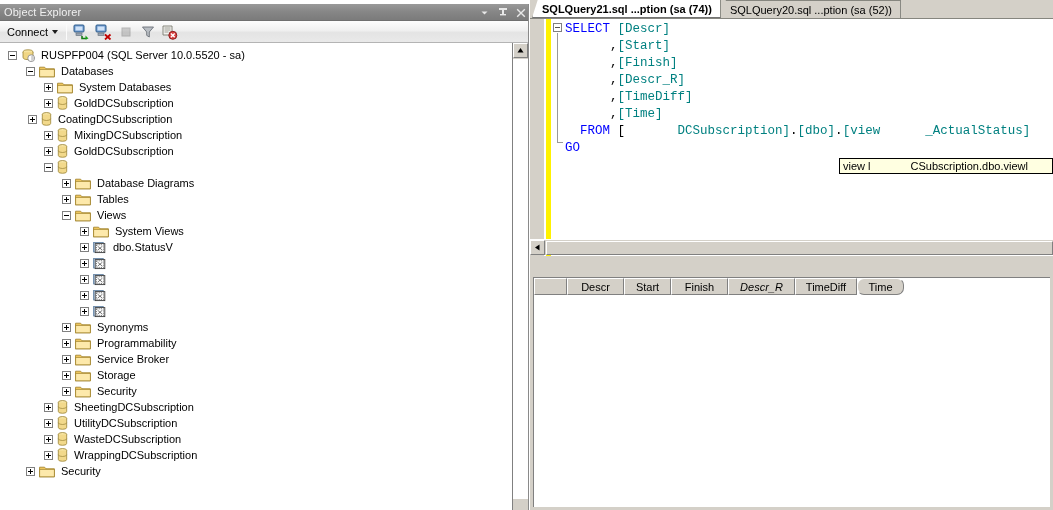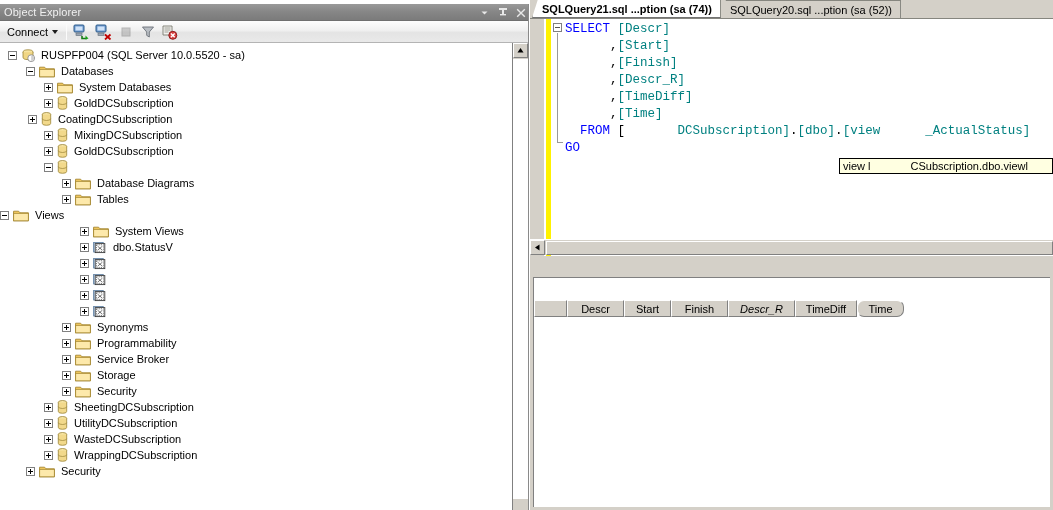--- a/index.html
+++ b/index.html
@@ -274,21 +274,20 @@
     height: 17px;
     background: #d4d0c8;
     border: 1px solid #ffffff;
     border-right-color: #808080;
     border-bottom-color: #808080;
     display: flex; align-items: center; justify-content: center;
     font-size: 11px;
     padding: 0 5px;
     cursor: default;
     flex: 0 0 auto;
-    margin-top: 22px;
   }
   .gh.corner { width: 33px; padding: 0; }
 </style>
 </head>
 <body>
 
 <div id="app">
 
   <div id="oe-pane">
 
@@ -440,21 +439,21 @@
           <span class="node-label" style="white-space: pre;">Database Diagrams</span>
         </div>
         <div class="node" style="padding-left: 62px;">
           <span class="twisty plus"></span>
           <span class="ico ico-folder"><svg width="16" height="13" viewBox="0 0 16 13">
               <path d="M0.6 2.2 h5 l1.4 1.6 h8.4 v8 h-15.2 z" fill="#f6cc62" stroke="#9a7b22" stroke-width="0.8"></path>
               <path d="M0.6 4.4 h14.8 v7.4 h-14.8 z" fill="#fde9ab" stroke="#9a7b22" stroke-width="0.7"></path>
             </svg></span>
           <span class="node-label" style="white-space: pre;">Tables</span>
         </div>
-        <div class="node" style="">
+        <div class="node" style="padding-left: 62px;">
           <span class="twisty "></span>
           <span class="ico ico-folder"><svg width="16" height="13" viewBox="0 0 16 13">
               <path d="M0.6 2.2 h5 l1.4 1.6 h8.4 v8 h-15.2 z" fill="#f6cc62" stroke="#9a7b22" stroke-width="0.8"></path>
               <path d="M0.6 4.4 h14.8 v7.4 h-14.8 z" fill="#fde9ab" stroke="#9a7b22" stroke-width="0.7"></path>
             </svg></span>
           <span class="node-label" style="white-space: pre;">Views</span>
         </div>
         <div class="node" style="padding-left: 80px;">
           <span class="twisty plus"></span>
           <span class="ico ico-folder"><svg width="16" height="13" viewBox="0 0 16 13">

